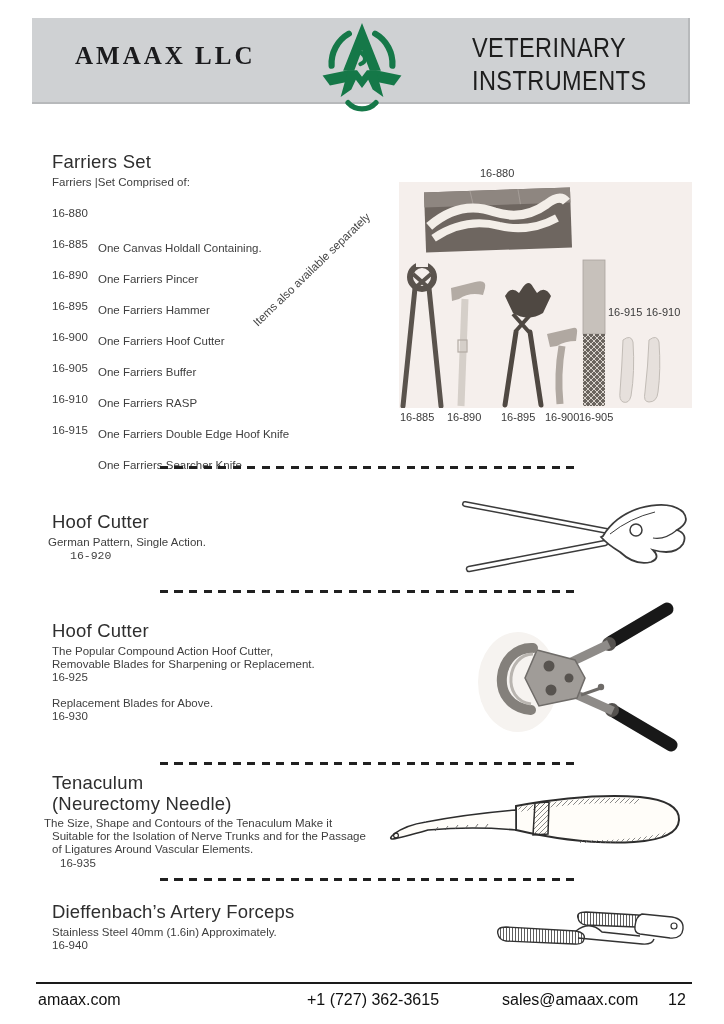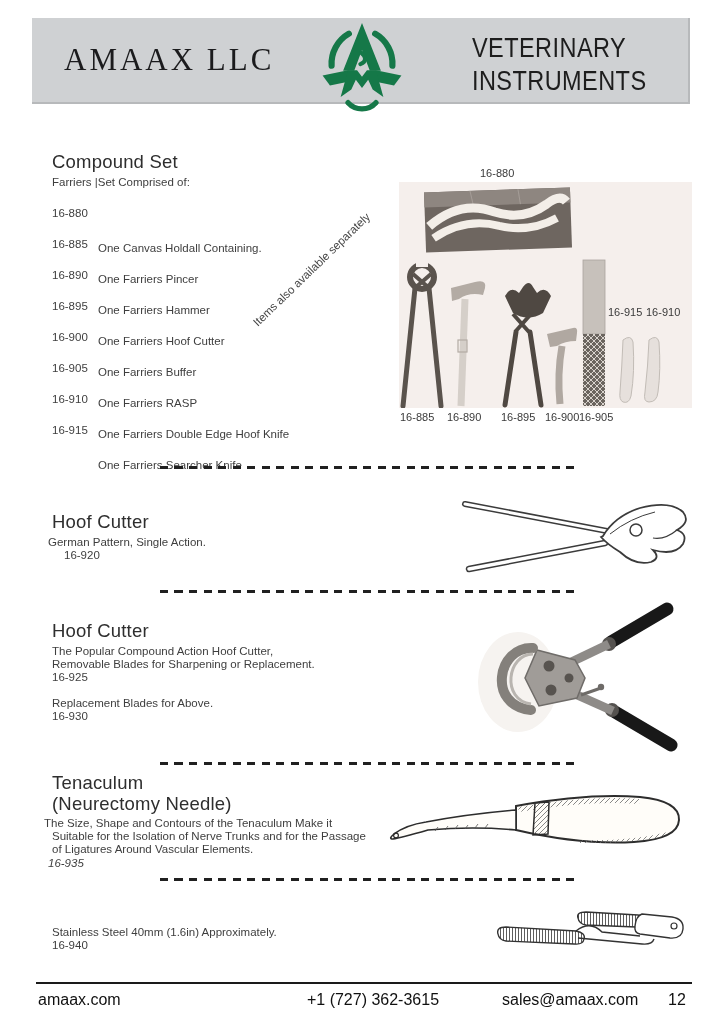--- a/index.html
+++ b/index.html
@@ -6,22 +6,22 @@
   .page{
     position:relative;width:724px;height:1024px;background:#ffffff;
     margin:0 auto;overflow:hidden;
     font-family:"Liberation Sans","DejaVu Sans",sans-serif;
     color:#3f3f3f;
   }
   .abs{position:absolute;}
   
   .topbar{left:32px;top:18px;width:656px;height:84px;background:#cfd1d3;
     border-right:2px solid #b7b9bb;border-bottom:2px solid #b7b9bb;}
-  .company{left:64px;top:42px;font-family:"Liberation Serif","DejaVu Serif",serif;
-    font-size:31px;letter-spacing:3px;color:#1b1b1d;}
+  .company{left:75px;top:42px;font-family:"Liberation Serif","DejaVu Serif",serif;
+    font-size:25px;letter-spacing:3px;color:#1b1b1d;font-weight:bold;}
   .logo{left:320px;top:23px;width:84px;height:92px;z-index:3;}
   .doc-title{left:472px;top:31px;font-size:28px;line-height:33px;color:#1d1d1d;
     transform:scaleX(0.84);transform-origin:left top;letter-spacing:0.5px;white-space:nowrap;}
   
   .h1{font-size:18.5px;color:#2e2e2e;letter-spacing:0.2px;white-space:nowrap;}
   .body-txt{font-size:11.5px;line-height:13.5px;color:#3e3e3e;white-space:nowrap;}
   .item-row{display:flex;height:31px;align-items:flex-start;}
   .item-code{width:46px;font-size:11.5px;color:#3e3e3e;}
   .item-name{font-size:11.5px;color:#3e3e3e;white-space:nowrap;margin-top:35px;}
   .rot-note{left:255px;top:318px;font-size:11.5px;color:#464646;white-space:nowrap;
@@ -53,21 +53,21 @@
         <path d="M33,57.5 L44,57.5 L50,65.5 L56,57.5 L67,57.5 L76,90 L63,81 L57.5,69 L50,79 L42.5,69 L37,81 L24,90 Z"></path>
         <path d="M33,97 A23,23 0 0 0 67,97" stroke="#157848" stroke-width="6.5" fill="none" stroke-linecap="round"></path>
       </g>
     </svg>
   </div>
   <div class="abs doc-title">
     <div>VETERINARY</div>
     <div>INSTRUMENTS</div>
   </div>
 
-  <div class="abs h1" style="left:52px;top:151px;">Compound Set</div>
+  <div class="abs h1" style="left:52px;top:151px;">Farriers Set</div>
   <div class="abs body-txt" style="left:52px;top:176px;">Farriers |Set Comprised of:</div>
 
   <div class="abs" style="left:52px;top:207px;">
     <div class="item-row">
       <span class="item-code">16-880</span>
       <span class="item-name">One Canvas Holdall Containing.</span>
     </div>
     <div class="item-row">
       <span class="item-code">16-885</span>
       <span class="item-name">One Farriers Pincer</span>
@@ -151,21 +151,21 @@
   <div class="abs photo-label" style="left:400px;top:411px;">16-885</div>
   <div class="abs photo-label" style="left:447px;top:411px;">16-890</div>
   <div class="abs photo-label" style="left:501px;top:411px;">16-895</div>
   <div class="abs photo-label" style="left:545px;top:411px;">16-900</div>
   <div class="abs photo-label" style="left:579px;top:411px;">16-905</div>
 
   <div class="abs dash" style="top:466px;"></div>
 
   <div class="abs h1" style="left:52px;top:511px;">Hoof Cutter</div>
   <div class="abs body-txt" style="left:48px;top:536px;">German Pattern, Single Action.</div>
-  <div class="abs body-txt" style="left:64px;top:549px;">16-920</div>
+  <div class="abs body-txt" style="left:70px;top:549px;font-family:Liberation Mono, monospace;">16-920</div>
   <div class="abs" style="left:455px;top:490px;width:238px;height:90px;">
     <svg viewBox="0 0 238 90" aria-hidden="true">
       <path d="M10,14 L152,41" stroke="#3b3b3b" stroke-width="6" stroke-linecap="round" fill="none"></path>
       <path d="M10,14 L152,41" stroke="#ffffff" stroke-width="3" stroke-linecap="round" fill="none"></path>
       <path d="M14,79 L150,53" stroke="#3b3b3b" stroke-width="6.5" stroke-linecap="round" fill="none"></path>
       <path d="M14,79 L150,53" stroke="#ffffff" stroke-width="3.5" stroke-linecap="round" fill="none"></path>
       <path d="M148,46 Q160,26 185,18 Q215,10 228,22 Q236,32 222,40 Q233,44 228,54 Q220,66 198,60 Q206,68 196,72 Q180,76 165,62 Q152,54 146,47 Z" fill="#ffffff" stroke="#3b3b3b" stroke-width="1.8"></path>
       <circle cx="181" cy="40" r="6" fill="#ffffff" stroke="#3b3b3b" stroke-width="1.5"></circle>
       <path d="M222,40 q-12,10 -24,8" fill="none" stroke="#3b3b3b" stroke-width="1.2"></path>
       <path d="M155,44 q20,-16 45,-22" fill="none" stroke="#3b3b3b" stroke-width="1"></path>
@@ -200,40 +200,41 @@
     </svg>
   </div>
 
   <div class="abs dash" style="top:762px;"></div>
 
   <div class="abs h1" style="left:52px;top:772px;">Tenaculum</div>
   <div class="abs h1" style="left:52px;top:793px;">(Neurectomy Needle)</div>
   <div class="abs body-txt" style="left:44px;top:817px;">The Size, Shape and Contours of the Tenaculum Make it</div>
   <div class="abs body-txt" style="left:52px;top:830px;">Suitable for the Isolation of Nerve Trunks and for the Passage</div>
   <div class="abs body-txt" style="left:52px;top:843px;">of Ligatures Around Vascular Elements.</div>
-  <div class="abs body-txt" style="left:48px;top:857px;font-style:italic;">16-935</div>
+  <div class="abs body-txt" style="left:60px;top:857px;">16-935</div>
   <div class="abs" style="left:378px;top:790px;width:305px;height:60px;">
     <svg viewBox="0 0 305 60" aria-hidden="true">
       <defs>
         <pattern id="diag" width="5" height="5" patternUnits="userSpaceOnUse">
           <path d="M0,5 L5,0" stroke="#6a6a6a" stroke-width="0.8"></path>
         </pattern>
       </defs>
       <path d="M138,16 Q210,3 262,7 Q302,11 301,30 Q300,49 256,52 Q202,55 138,40 Z" fill="#fffdf9" stroke="#2d2d2d" stroke-width="2"></path>
       <path d="M140,17 Q210,5 262,9 L261,14 Q210,10 141,22 Z" fill="url(#diag)"></path>
       <path d="M200,50 Q250,52 290,42 L289,46 Q250,54 201,53 Z" fill="url(#diag)"></path>
       <path d="M157,13 L155,45 L170,44 L171,12 Z" fill="url(#diag)" stroke="#2d2d2d" stroke-width="1.5"></path>
       <path d="M138,20 Q90,24 48,32 Q28,35 16,44 Q10,49 15,49 Q22,48 50,40 Q95,36 138,40 Z" fill="#fffdf9" stroke="#2d2d2d" stroke-width="1.6"></path>
       <circle cx="18" cy="45.5" r="2.4" fill="none" stroke="#2d2d2d" stroke-width="1.2"></circle>
       <path d="M60,37 l-3,4 M70,36 l-3,4 M80,35 l-3,4 M90,35 l-3,4 M100,34 l-3,4 M110,34 l-3,4" stroke="#555555" stroke-width="0.8"></path>
     </svg>
   </div>
 
   <div class="abs dash" style="top:878px;"></div>
 
+  <div class="abs h1" style="left:52px;top:901px;">Dieffenbach’s Artery Forceps</div>
   <div class="abs body-txt" style="left:52px;top:926px;">Stainless Steel 40mm (1.6in) Approximately.</div>
   <div class="abs body-txt" style="left:52px;top:939px;">16-940</div>
   <div class="abs" style="left:490px;top:906px;width:200px;height:48px;">
     <svg viewBox="0 0 200 48" aria-hidden="true">
       <defs>
         <pattern id="serr" width="3" height="12" patternUnits="userSpaceOnUse">
           <path d="M1.5,0 V12" stroke="#333333" stroke-width="0.8"></path>
         </pattern>
       </defs>
       <path d="M8,28 Q6,21 16,21 L86,25 Q96,27 94,33 Q93,39 84,38 L16,35 Q9,34 8,28 Z" fill="url(#serr)" stroke="#333333" stroke-width="1.4"></path>

